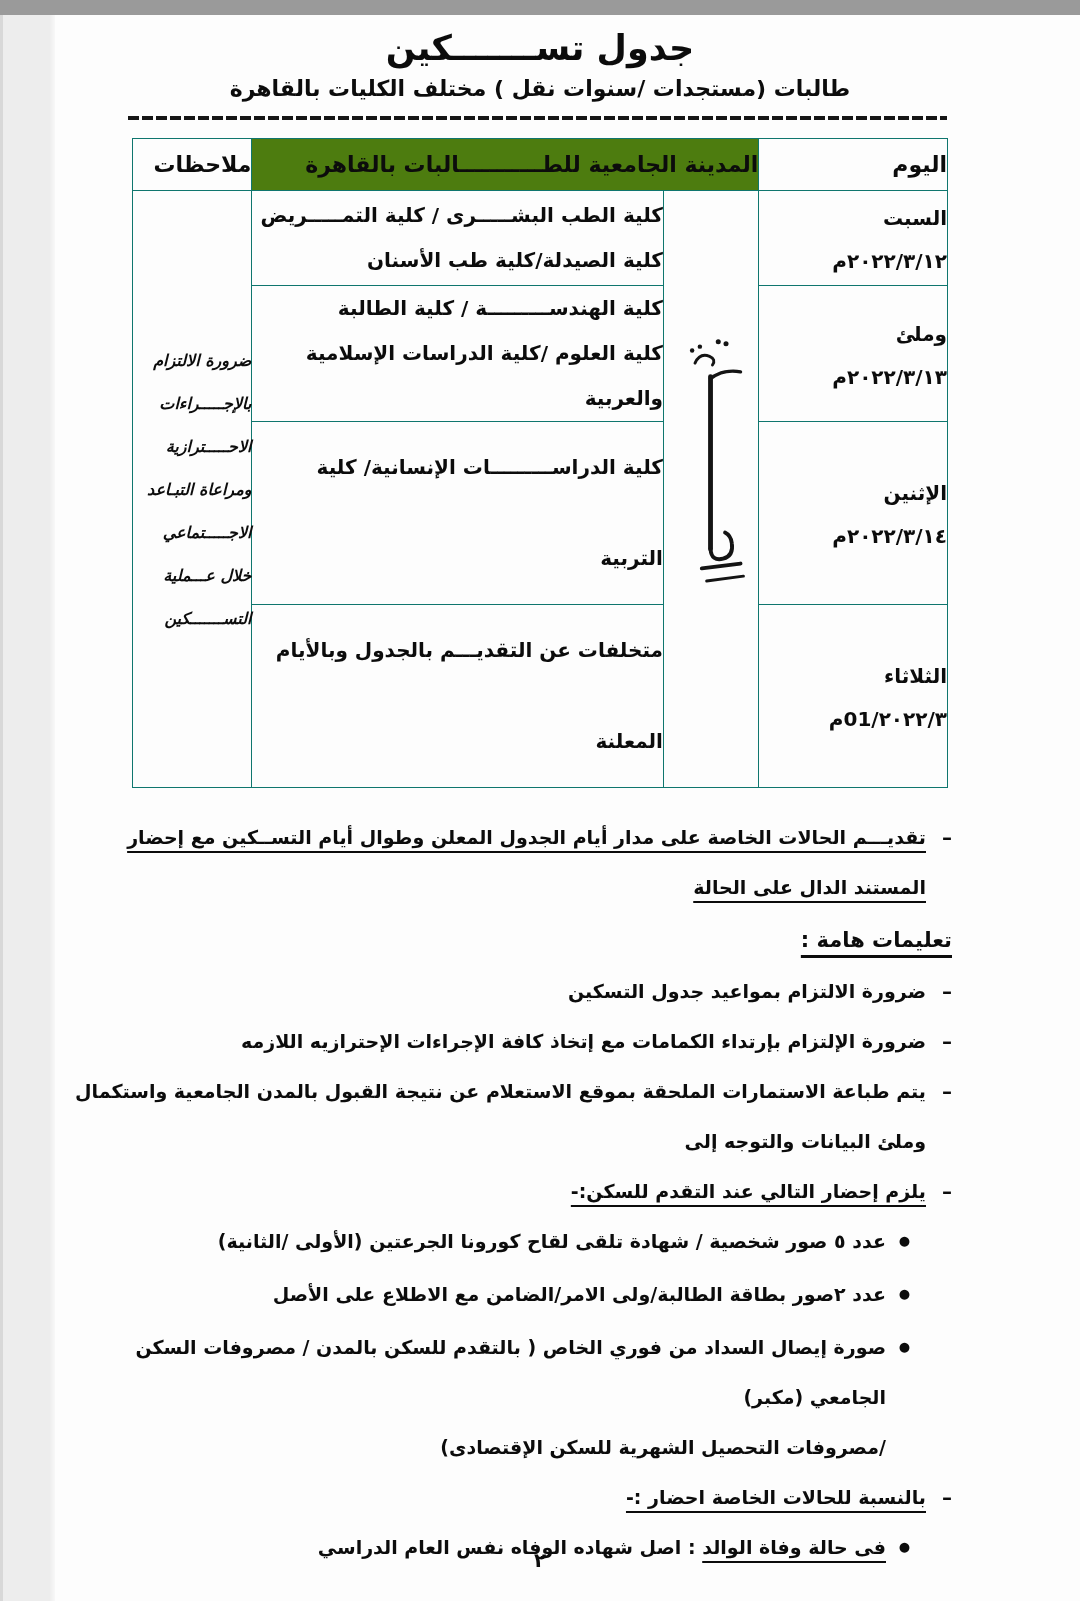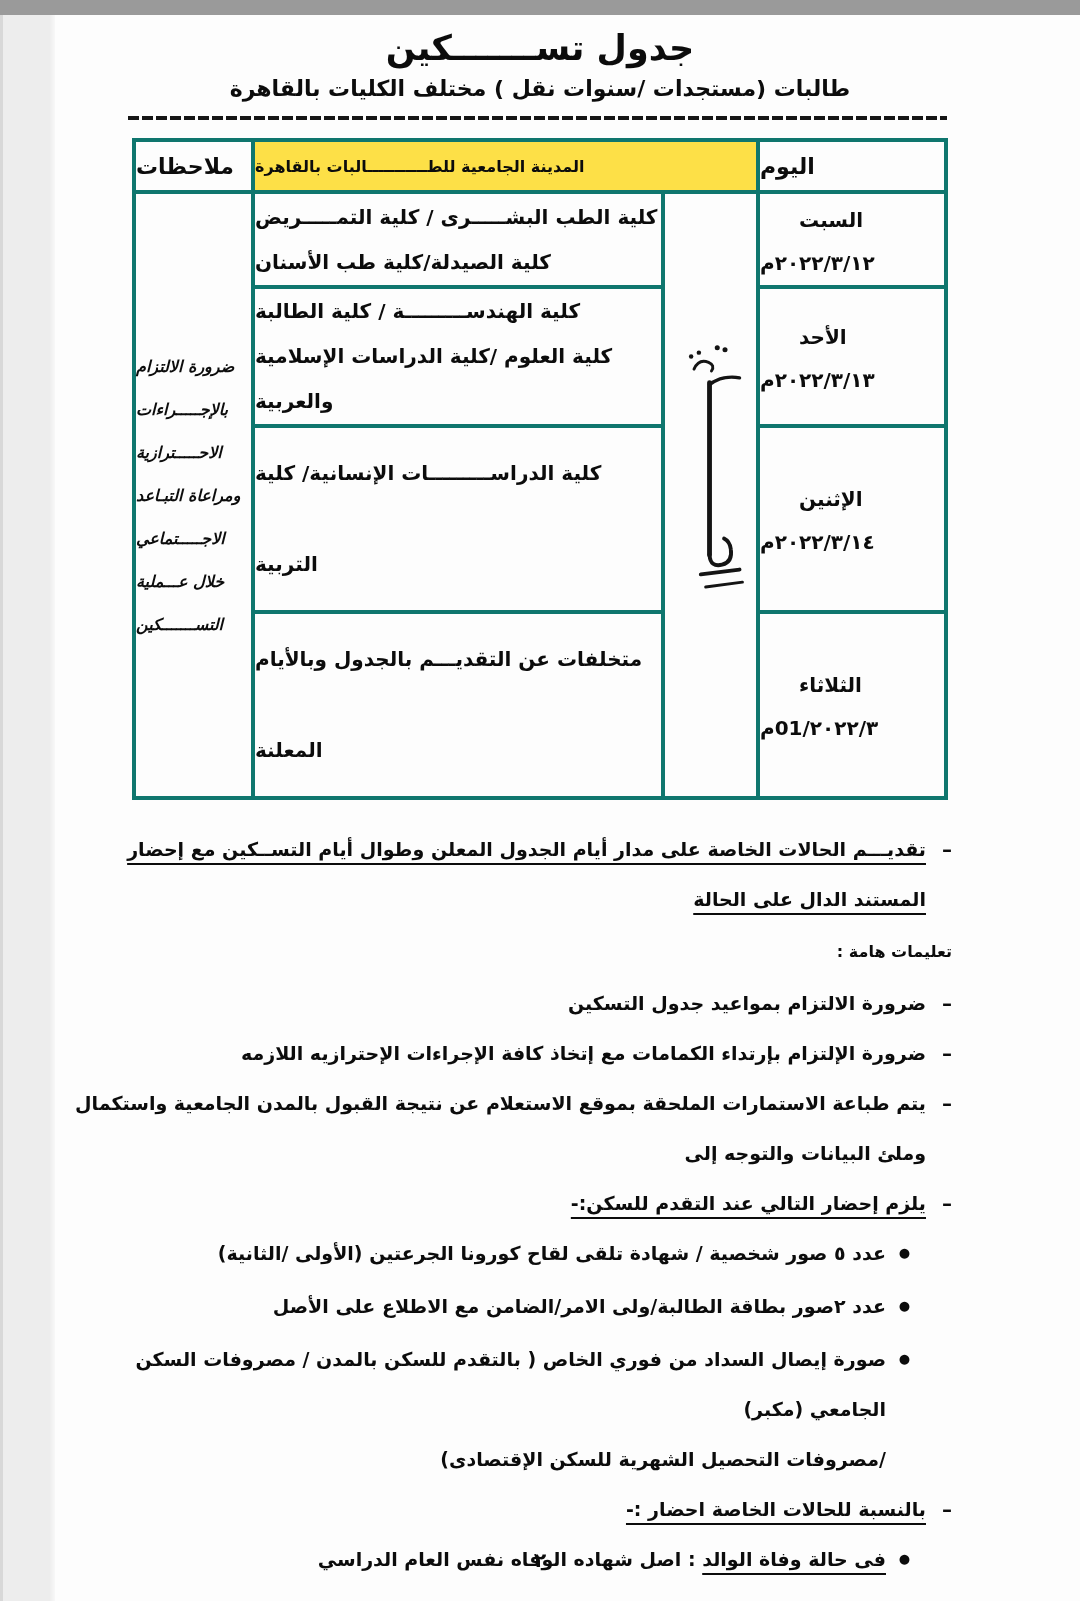--- a/index.html
+++ b/index.html
@@ -27,29 +27,29 @@
     background:repeating-linear-gradient(90deg,#161616 0 11px,transparent 11px 14px);
   }
   
   table.schedule{
     margin:18px 132px 0 0;
     width:816px;
     border-collapse:collapse;
     table-layout:fixed;
   }
   table.schedule td{
-    border:4px solid #0f766e;
+    border:1px solid #0f766e;
     padding:0;
-    text-align:left;
+    text-align:right;
     vertical-align:middle;
   }
   tr.head{height:52px;}
   tr.body-row{height:95px;}
   .cell-day-h,.cell-notes-h{font-size:22px;background:#fdfdfd;}
-  .cell-city-h{font-size:16px;background:#fde047;}
+  .cell-city-h{font-size:22px;background:#4d7c0f;}
   .cell-day{font-size:20px;}
   .cell-day .day-name{line-height:46px;padding-left:39px;}
   .cell-day .day-date{line-height:40px;}
   .cell-college{font-size:20px;}
   .cell-college .c-line{line-height:45px;}
   .cell-college .c-single{line-height:91px;}
   .cell-vertical{position:relative;}
   .cell-vertical svg{display:block;margin:0 auto;}
   .cell-notes{font-size:16px;}
   .cell-notes .n-line{line-height:43px;font-style:italic;}
@@ -58,22 +58,22 @@
   .ins-row{display:flex;align-items:baseline;line-height:50px;}
   .marker-dash{flex:0 0 26px;font-size:20px;}
   .marker-dot{flex:0 0 24px;font-size:13px;transform:translateY(-3px);}
   .ins-text{flex:1 1 auto;}
   .dot-indent{padding-right:42px;}
   .cont-line{line-height:50px;padding-right:40px;}
   .dot-cont{padding-right:66px;}
   .u-full{text-decoration:underline;text-underline-offset:7px;text-decoration-thickness:2px;}
   .u-part{text-decoration:underline;text-underline-offset:7px;text-decoration-thickness:2px;}
   .section-heading{
-    font-size:16px;line-height:52px;margin:2px 0 0 0;
-    text-underline-offset:8px;text-decoration-thickness:2.5px;
+    font-size:21px;line-height:52px;margin:2px 0 0 0;
+    text-decoration:underline;text-underline-offset:8px;text-decoration-thickness:2.5px;
     text-align:right;
   }
   
   .page-number{
     position:absolute;bottom:44px;left:50%;transform:translateX(-50%);
     font-size:20px;
   }
 </style>
 </head>
 <body>
@@ -132,21 +132,21 @@
         <div class="n-line">الاحـــــترازية</div>
         <div class="n-line">ومراعاة التبـاعد</div>
         <div class="n-line">الاجـــــتماعي</div>
         <div class="n-line">خلال عـــملية</div>
         <div class="n-line">التســـــــكين</div>
       </td>
     </tr>
 
     <tr class="body-row">
       <td class="cell-day">
-        <div class="day-name">الأحد</div>
+        <div class="day-name">وملئ</div>
         <div class="day-date">٢٠٢٢/٣/١٣م</div>
       </td>
       <td class="cell-college">
         <div class="c-line">كلية الهندســـــــــة / كلية الطالبة</div>
         <div class="c-line">كلية العلوم /كلية الدراسات الإسلامية والعربية</div>
       </td>
     </tr>
 
     <tr class="body-row">
       <td class="cell-day">

